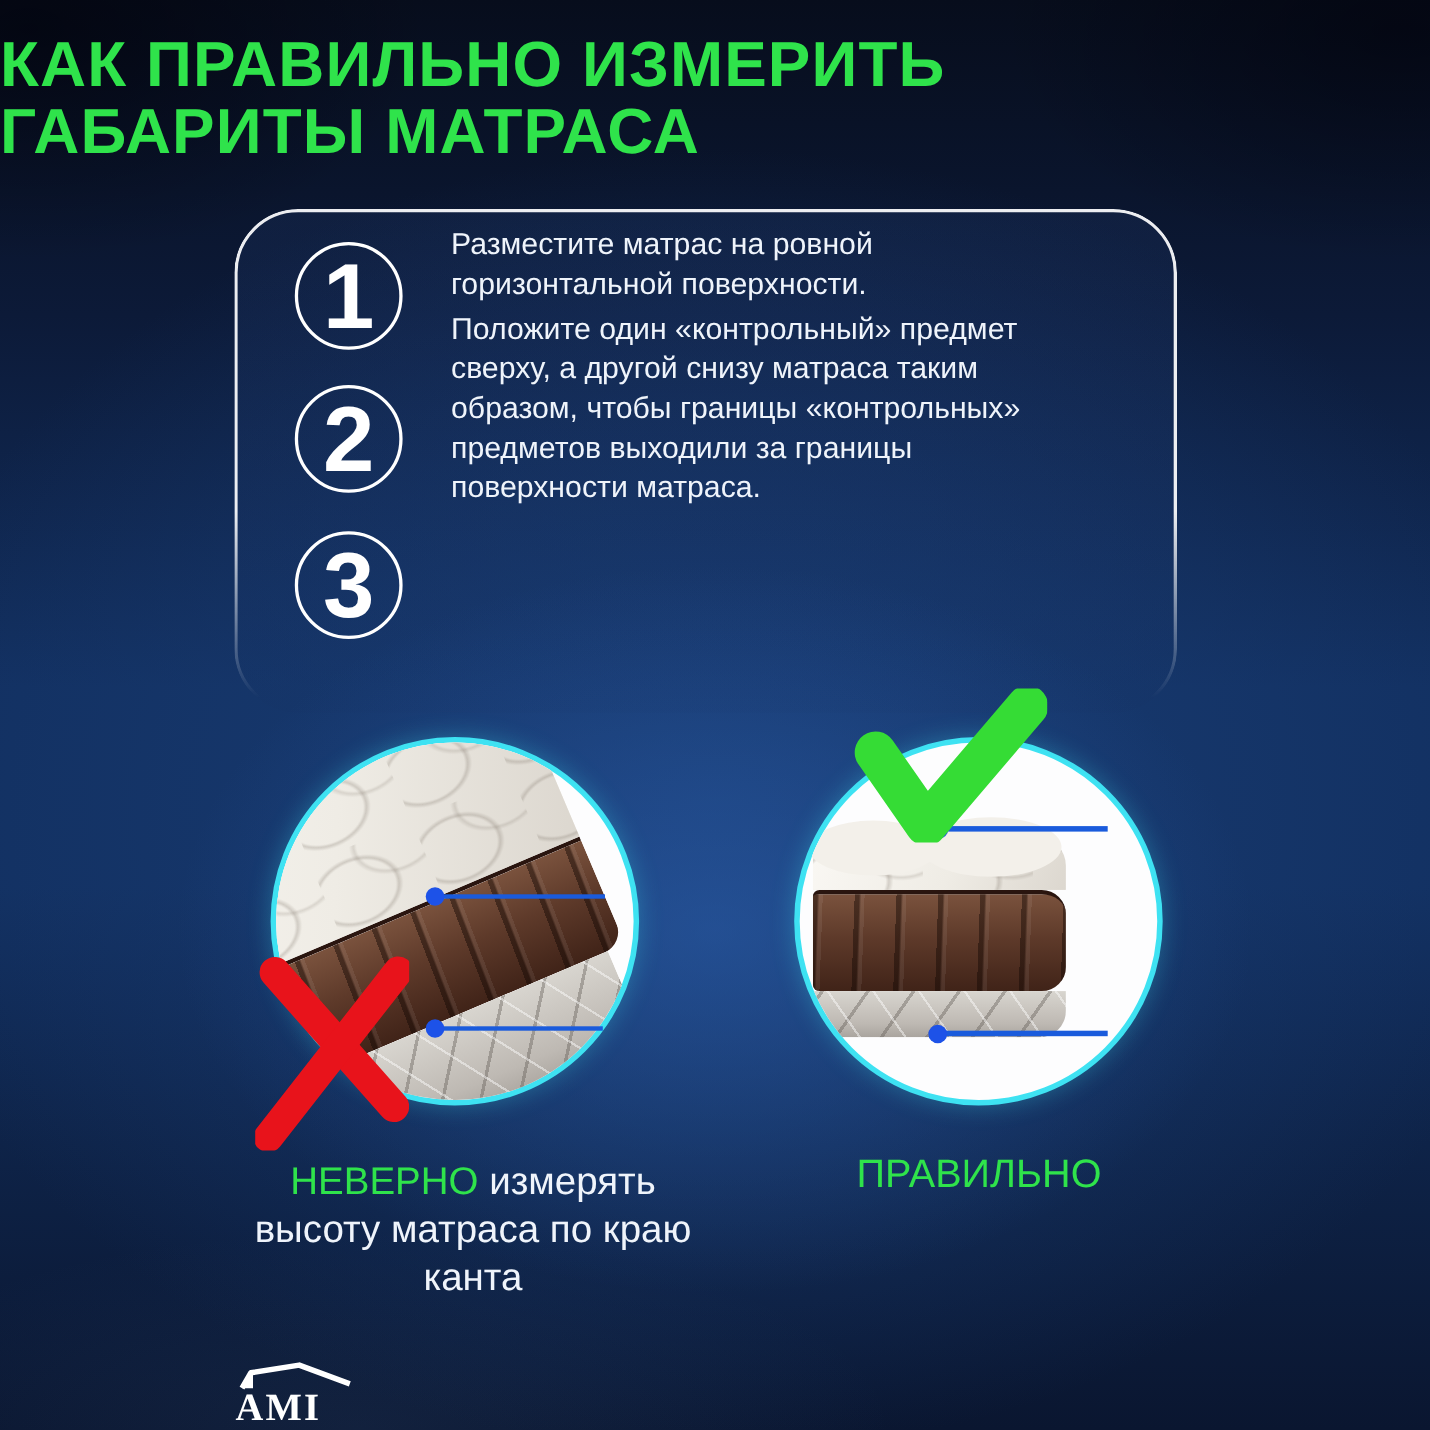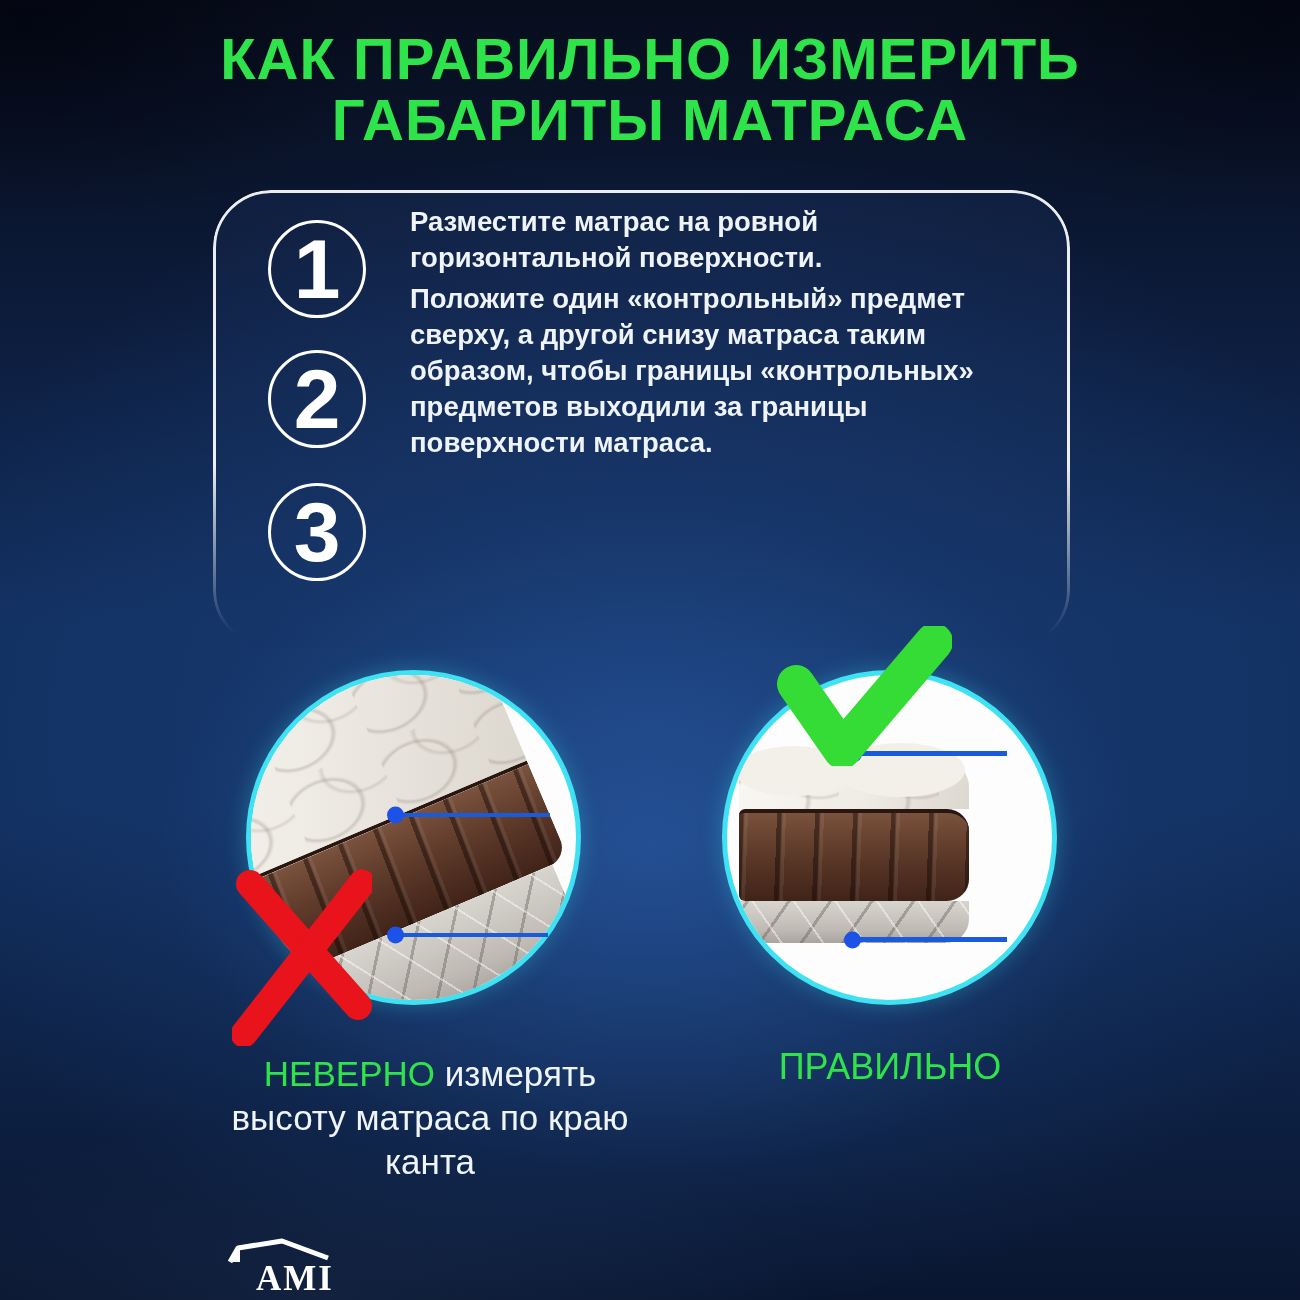--- a/index.html
+++ b/index.html
@@ -17,36 +17,36 @@
     font-family:"Liberation Sans",sans-serif;
     background:
       radial-gradient(680px 460px at 50% 65%, rgba(47,100,182,.50), rgba(47,100,182,0) 72%),
       radial-gradient(980px 760px at 50% 56%, rgba(26,62,118,.9) 0%, rgba(26,62,118,0) 78%),
       radial-gradient(520px 300px at 2% 2%, rgba(0,0,8,.55), rgba(0,0,8,0) 70%),
       radial-gradient(520px 300px at 98% 2%, rgba(0,0,8,.5), rgba(0,0,8,0) 70%),
       radial-gradient(700px 260px at 25% 100%, rgba(90,130,180,.10), rgba(90,130,180,0) 70%),
       linear-gradient(180deg,#070D1C 0%,#0C1A38 22%,#123061 48%,#123061 62%,#0E2348 80%,#0A1630 100%);
   }
   
-  .title{position:absolute;top:28px;left:0;width:100%;text-align:center;
+  .title{position:absolute;top:28px;left:0;width:100%;text-align:left;
     color:var(--accent-green);font-weight:700;font-size:58px;line-height:61px;letter-spacing:1px;}
   
   .panel{position:absolute;left:213px;top:190px;width:857px;height:458px;border-radius:58px;
     background:linear-gradient(180deg,rgba(46,82,150,.16),rgba(20,40,86,.05));}
   .panel-border{position:absolute;inset:0;border-radius:58px;border:3px solid rgba(255,255,255,.92);
     -webkit-mask-image:linear-gradient(180deg,#000 60%,transparent 97%);
     mask-image:linear-gradient(180deg,#000 60%,transparent 97%);pointer-events:none;}
   .step-circle{position:absolute;width:98px;height:98px;border-radius:50%;
     border:3px solid #fff;color:#fff;display:flex;align-items:center;justify-content:center;
     font-size:84px;font-weight:700;line-height:1;}
   .step-circle.c1{left:55px;top:30px;}
   .step-circle.c2{left:55px;top:160px;}
   .step-circle.c3{left:55px;top:293px;}
   .step-text{position:absolute;left:197px;width:565px;color:var(--text-light);
-    font-size:27.5px;line-height:36px;font-weight:700;}
+    font-size:27.5px;line-height:36px;font-weight:400;}
   .step-text.t1{top:14px;}
   .step-text.t2{top:91px;}
   .step-text.t3{top:285px;}
   
   .photo-circle{position:absolute;width:335px;height:335px;border-radius:50%;
     background:#fdfdfe;border:5px solid var(--ring-cyan);overflow:hidden;
     box-shadow:0 0 22px rgba(62,226,242,.30);}
   .photo-circle.left{left:246px;top:670px;}
   .photo-circle.right{left:722px;top:670px;}
   
@@ -92,21 +92,21 @@
   .mark-svg{position:absolute;z-index:6;}
   .x-svg{left:232px;top:868px;}
   .check-svg{left:772px;top:626px;}
   
   .caption{position:absolute;text-align:center;color:var(--text-light);font-weight:400;}
   .caption .kw{color:var(--accent-green);}
   .caption.left{left:205px;top:1052px;width:450px;font-size:35px;line-height:44px;}
   .caption.right{left:650px;top:1044px;width:480px;font-size:36px;line-height:45px;}
   .caption.right .kw{display:block;}
   
-  .logo{position:absolute;left:214px;top:1238px;width:120px;text-align:right;color:#fff;}
+  .logo{position:absolute;left:214px;top:1238px;width:120px;text-align:left;color:#fff;}
   .logo-text{display:block;margin-top:-9px;font-family:"Liberation Serif",serif;
     font-weight:700;font-size:35px;letter-spacing:2px;}
 </style>
 </head>
 <body>
 
 <div class="stage">
 
   <header class="title">
     <div>КАК ПРАВИЛЬНО ИЗМЕРИТЬ</div>

